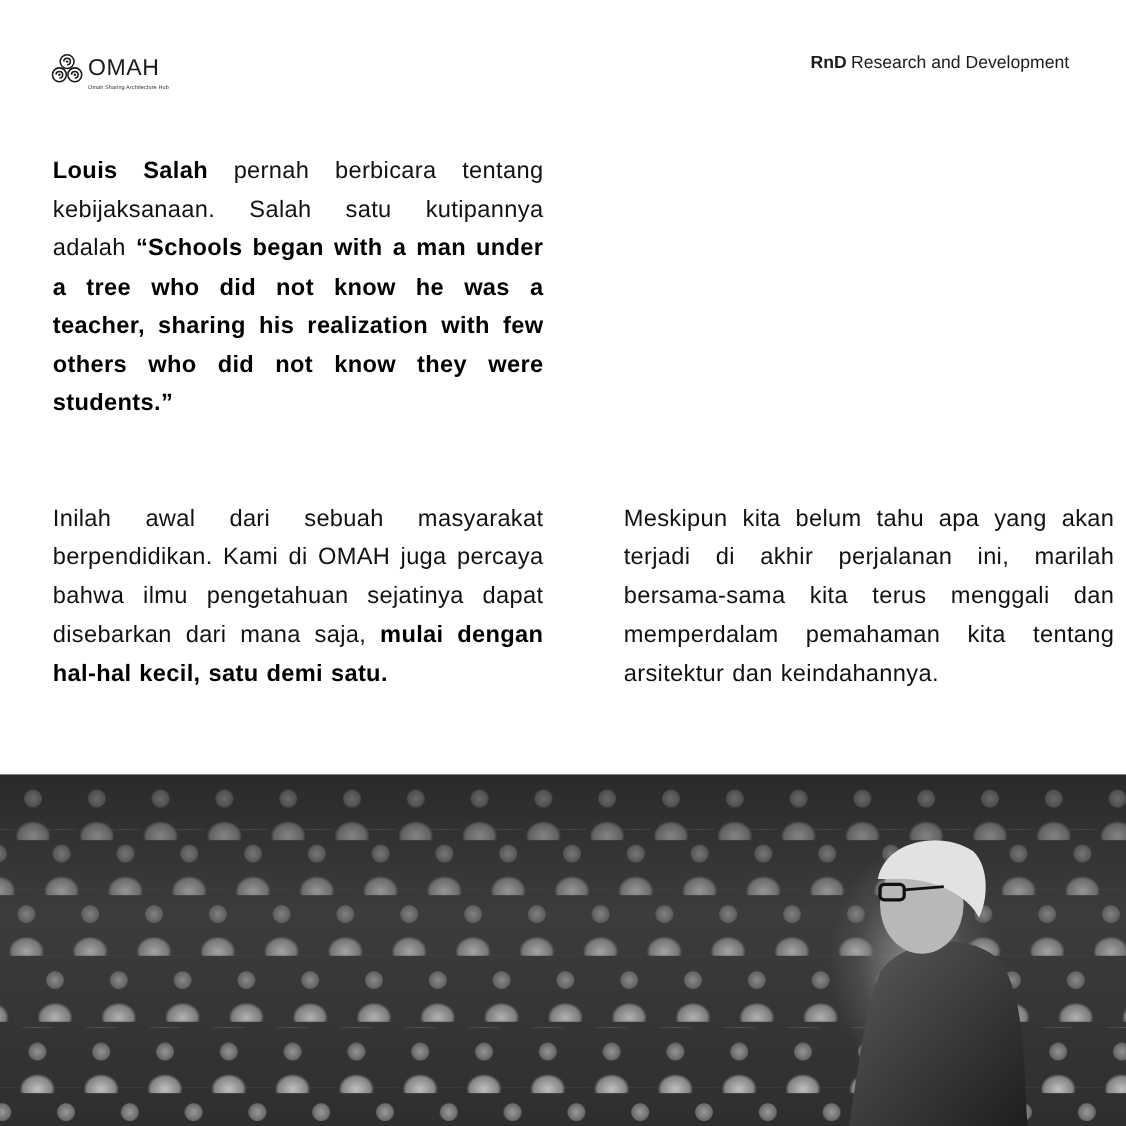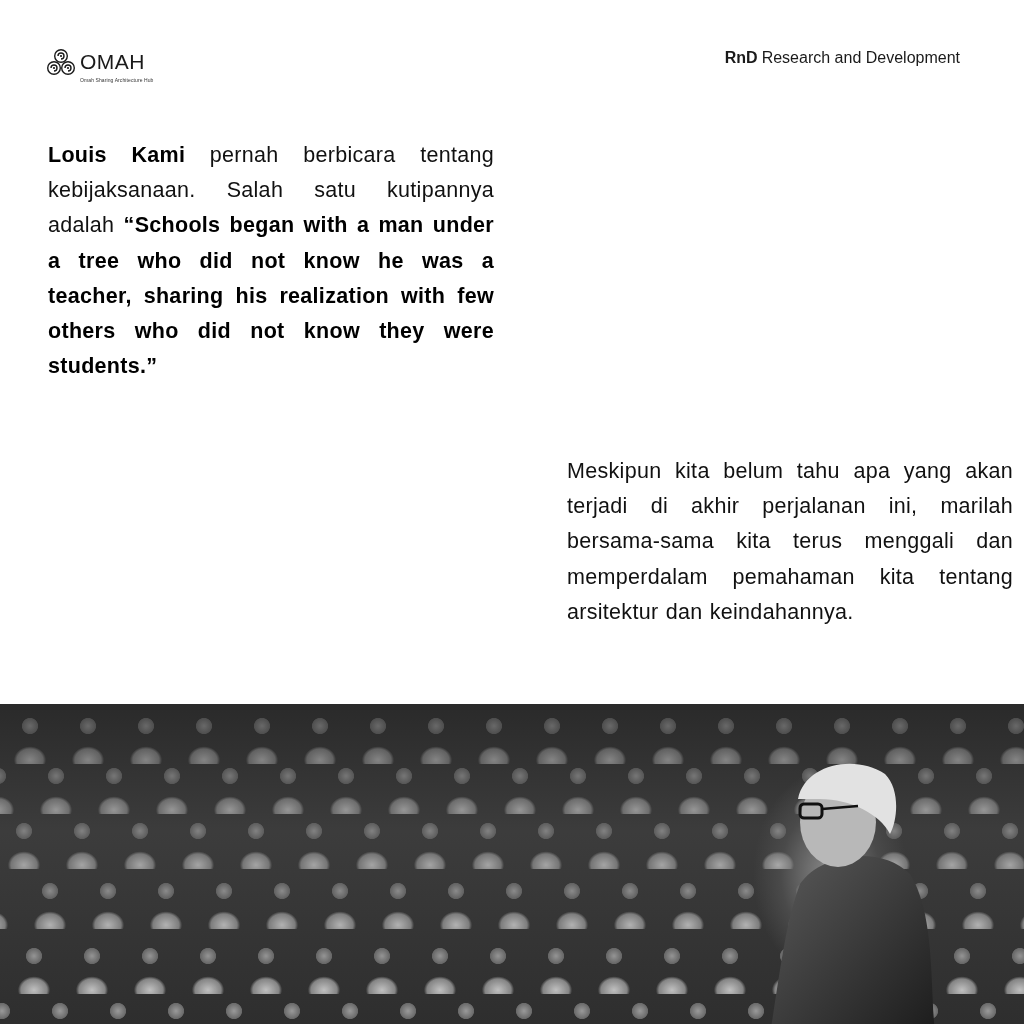--- a/index.html
+++ b/index.html
@@ -20,21 +20,21 @@
     .logo-mark { width: 30px; height: 28px; }
     .logo-word {
       font-size: 21px; letter-spacing: 0.5px; color: #1a1a1a;
       font-weight: 400; line-height: 28px;
     }
     .logo-sub {
       margin-left: 34px; margin-top: 1px;
       font-size: 5px; color: #333; letter-spacing: 0.1px; white-space: nowrap;
     }
     .header-right {
-      position: absolute; right: 64px; top: 49px;
+      position: absolute; right: 52px; top: 49px;
       font-size: 16px; color: #1a1a1a; white-space: nowrap;
     }
     .header-right .strong { font-weight: 700; margin-right: 4px; }
 
     
     .para {
       position: absolute;
       font-size: 21.5px; line-height: 35.2px;
       text-align: justify; text-align-last: left;
       color: #111;
@@ -96,22 +96,23 @@
       </svg>
       <span class="logo-word">OMAH</span>
     </div>
     <span class="logo-sub">Omah Sharing Architecture Hub</span>
   </div>
 
   <div class="header-right">
     <span class="strong">RnD</span><span>Research and Development</span>
   </div>
 
-  <p class="para p1"><b>Louis Kami</b><span> pernah berbicara tentang kebijaksanaan. Salah satu kutipannya adalah </span><b>“Schools began with a man under a tree who did not know he was a teacher, sharing his realization with few others who did not know they were students.”</b></p>
+  <p class="para p1"><b>Louis Salah</b><span> pernah berbicara tentang kebijaksanaan. Salah satu kutipannya adalah </span><b>“Schools began with a man under a tree who did not know he was a teacher, sharing his realization with few others who did not know they were students.”</b></p>
 
+  <p class="para p2"><span>Inilah awal dari sebuah masyarakat berpendidikan. Kami di OMAH juga percaya bahwa ilmu pengetahuan sejatinya dapat disebarkan dari mana saja, </span><b>mulai dengan hal-hal kecil, satu demi satu.</b></p>
 
 
   <p class="para p4"><span>Meskipun kita belum tahu apa yang akan terjadi di akhir perjalanan ini, marilah bersama-sama kita terus menggali dan memperdalam pemahaman kita tentang arsitektur dan keindahannya.</span></p>
 
   <div class="photo" aria-label="Black-and-white photograph of Louis Kahn standing in front of a seated lecture audience">
     <div class="crowd-row r1"></div>
     <div class="crowd-row r2"></div>
     <div class="crowd-row r3"></div>
     <div class="crowd-row r4"></div>
     <div class="crowd-row r5"></div>

